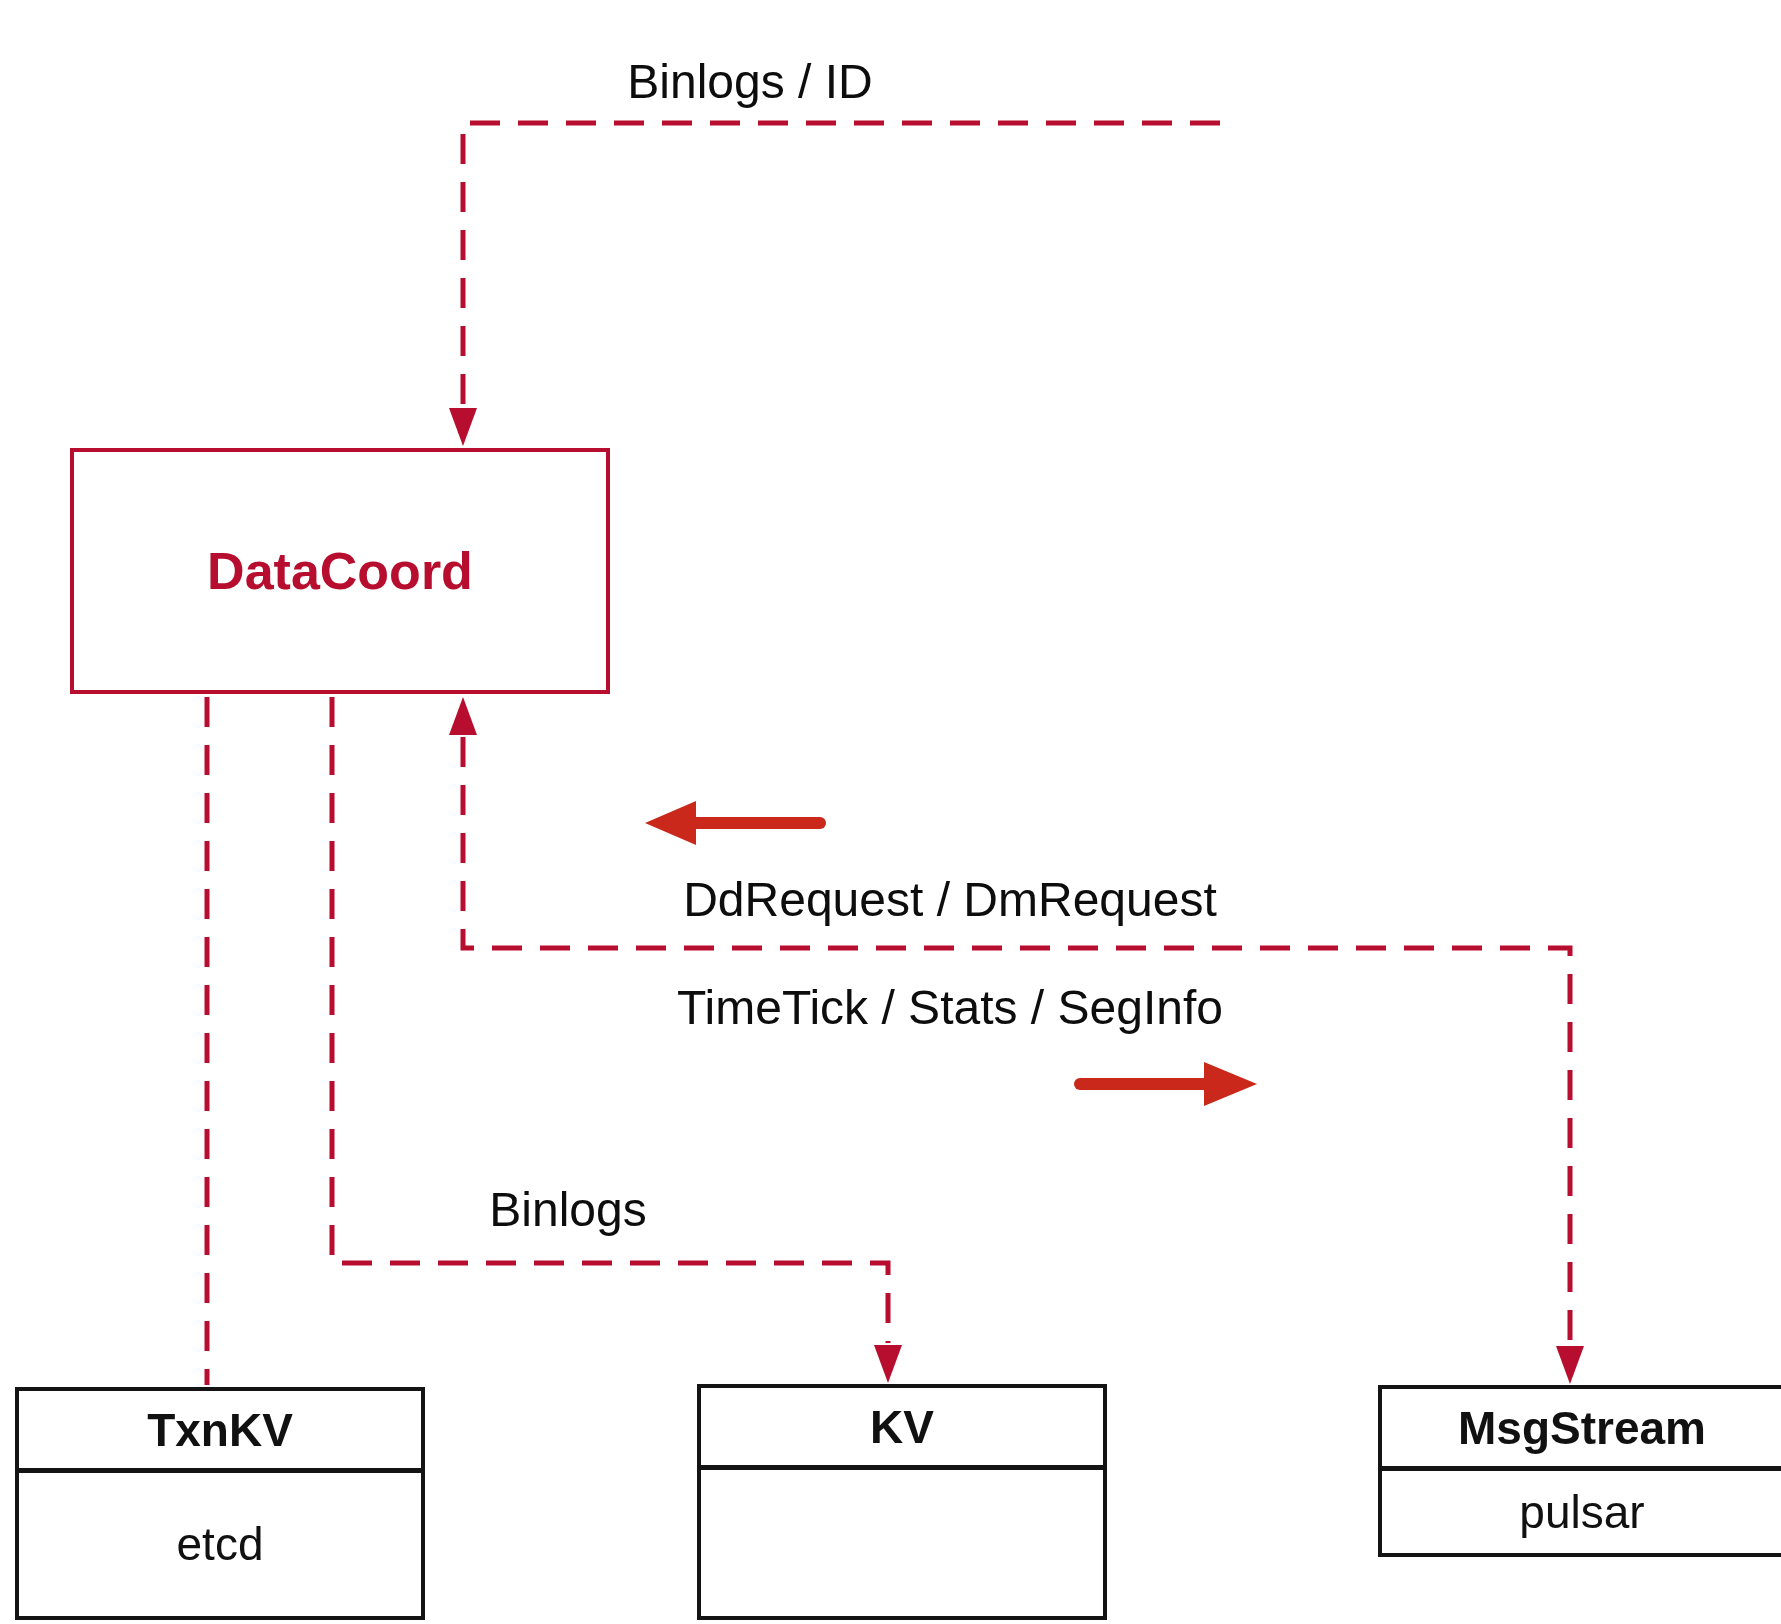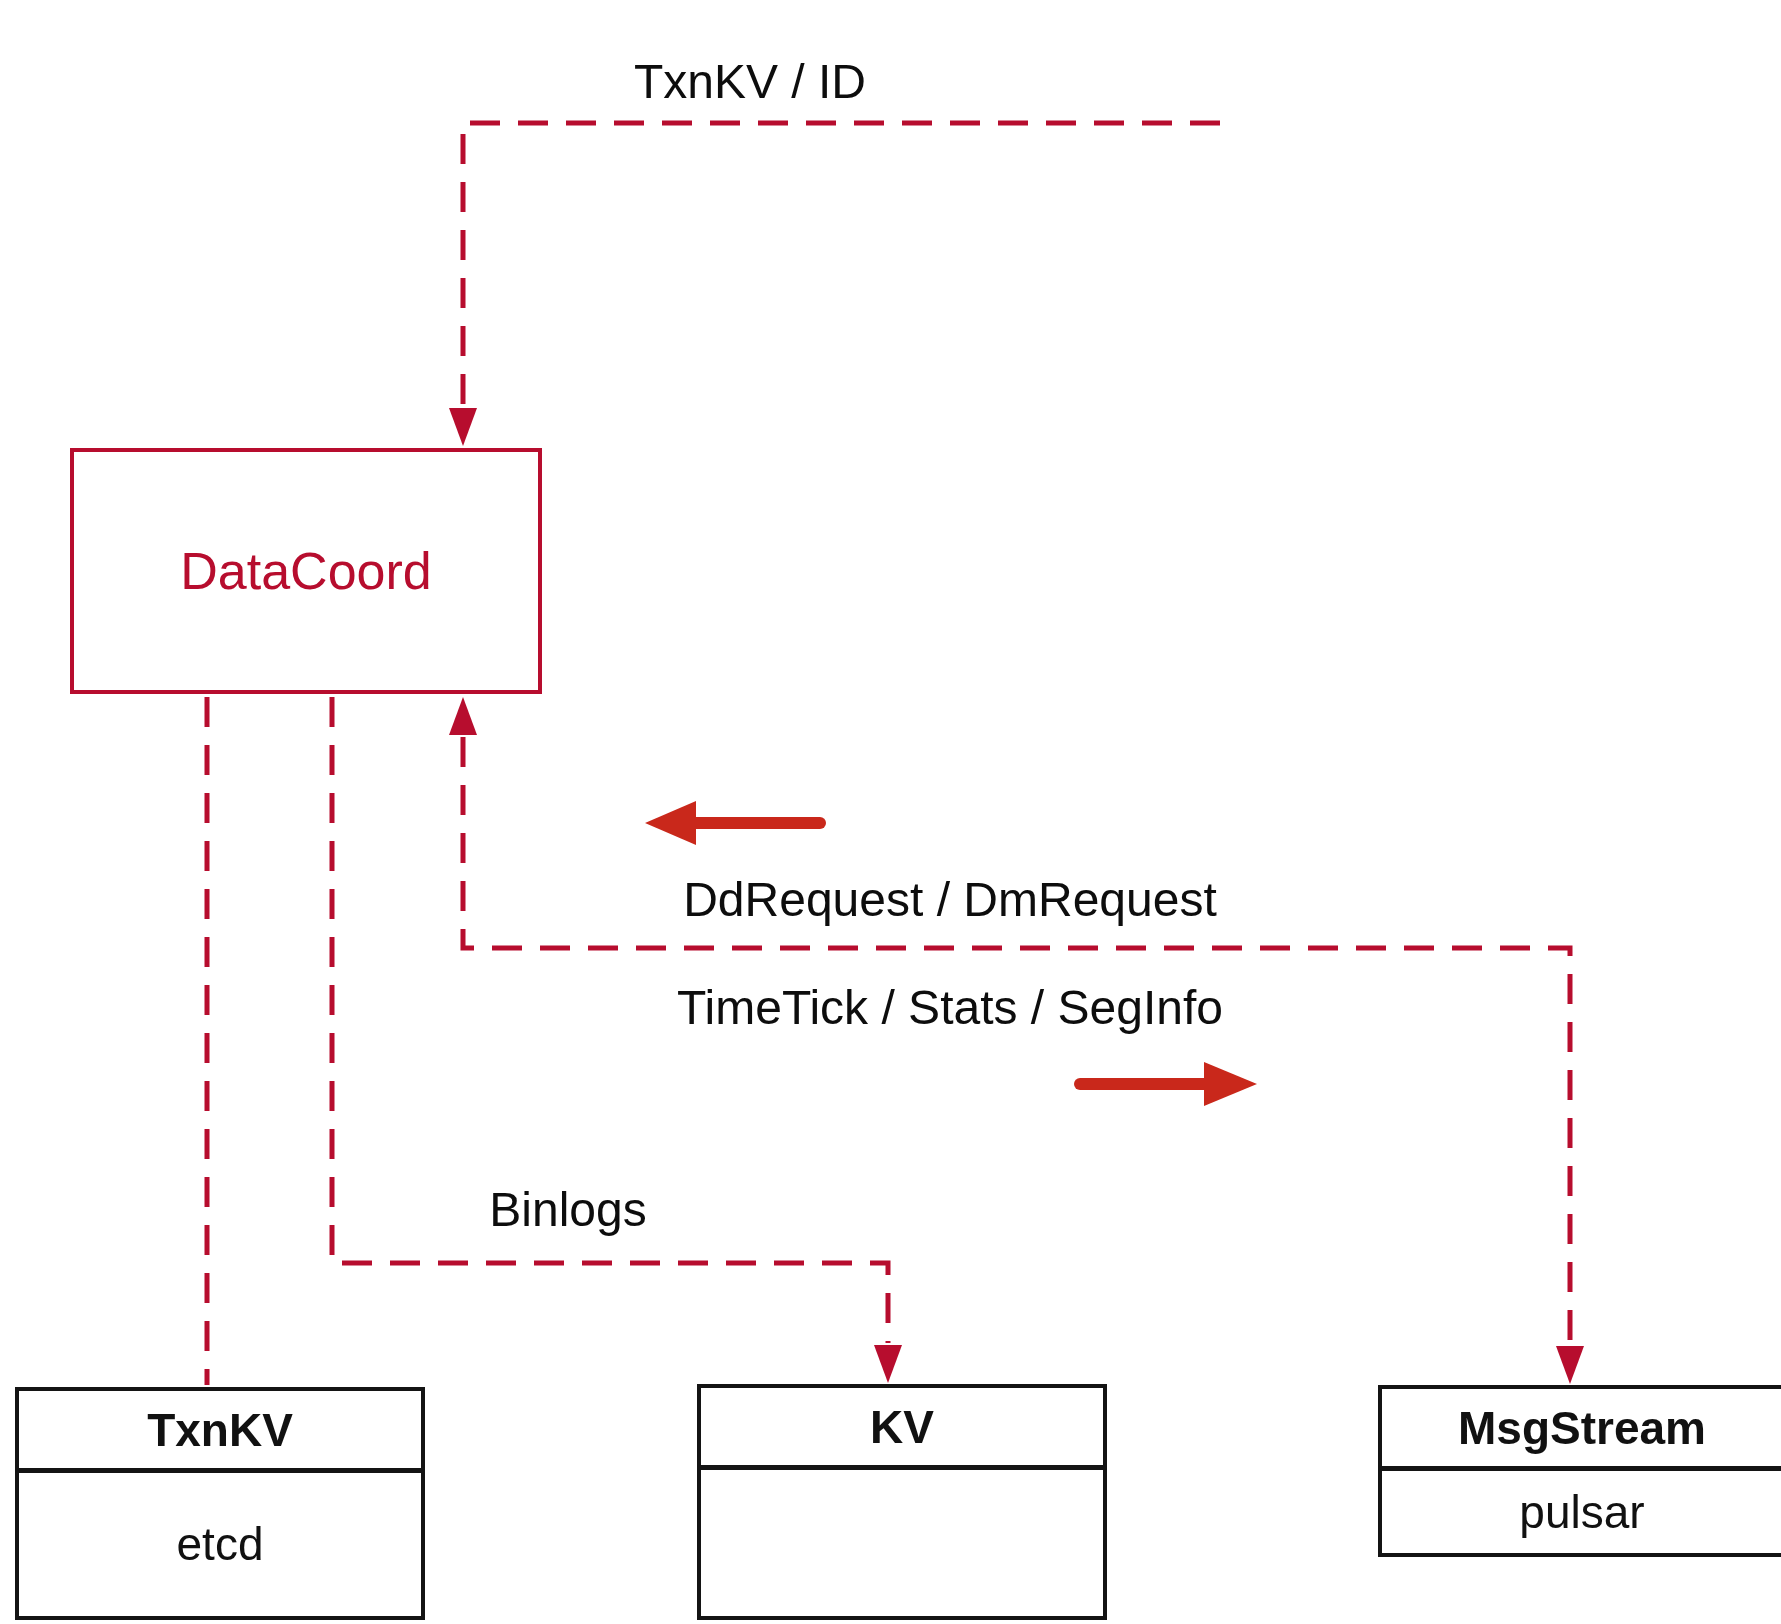--- a/index.html
+++ b/index.html
@@ -12,22 +12,22 @@
     overflow:hidden;
   }
   .connectors{position:absolute;left:0;top:0;width:1781px;height:1624px;}
   .node{
     position:absolute;box-sizing:border-box;background:#ffffff;
     display:flex;align-items:center;justify-content:center;
   }
   .node-plain{border:4px solid #141414;font-size:52px;}
   #node-root-coord{left:1220px;top:3px;width:547px;height:243px;}
   #node-data-coord{
-    left:70px;top:448px;width:472px;height:246px;
-    border:4px solid #b70d2e;color:#b70d2e;font-size:52px;
+    left:70px;top:448px;width:540px;height:246px;
+    border:4px solid #b70d2e;color:#b70d2e;font-size:52px;font-weight:bold;
   }
   .table-box{
     position:absolute;box-sizing:border-box;background:#ffffff;
     border:4px solid #141414;display:flex;flex-direction:column;margin-left:12px;
   }
   #node-txnkv{left:3px;top:1387px;width:410px;height:233px;}
   #node-kv{left:685px;top:1384px;width:410px;height:236px;}
   #node-msgstream{left:1366px;top:1385px;width:408px;height:172px;}
   .table-box .hdr{
     height:77px;flex:0 0 auto;border-bottom:5px solid #141414;
@@ -94,18 +94,18 @@
     <div class="hdr">KV</div>
   </div>
 
   <div class="table-box" id="node-msgstream">
     <div class="hdr">MsgStream</div>
     <div class="bod">
       <span>pulsar</span>
     </div>
   </div>
 
-  <div class="edge-label" id="label-schema-id">TxnKV / ID</div>
+  <div class="edge-label" id="label-schema-id">Binlogs / ID</div>
   <div class="edge-label" id="label-dd-request">DdRequest / DmRequest</div>
   <div class="edge-label" id="label-time-tick">TimeTick / Stats / SegInfo</div>
   <div class="edge-label" id="label-binlogs">Binlogs</div>
 
 </div>
 
 </body></html>

